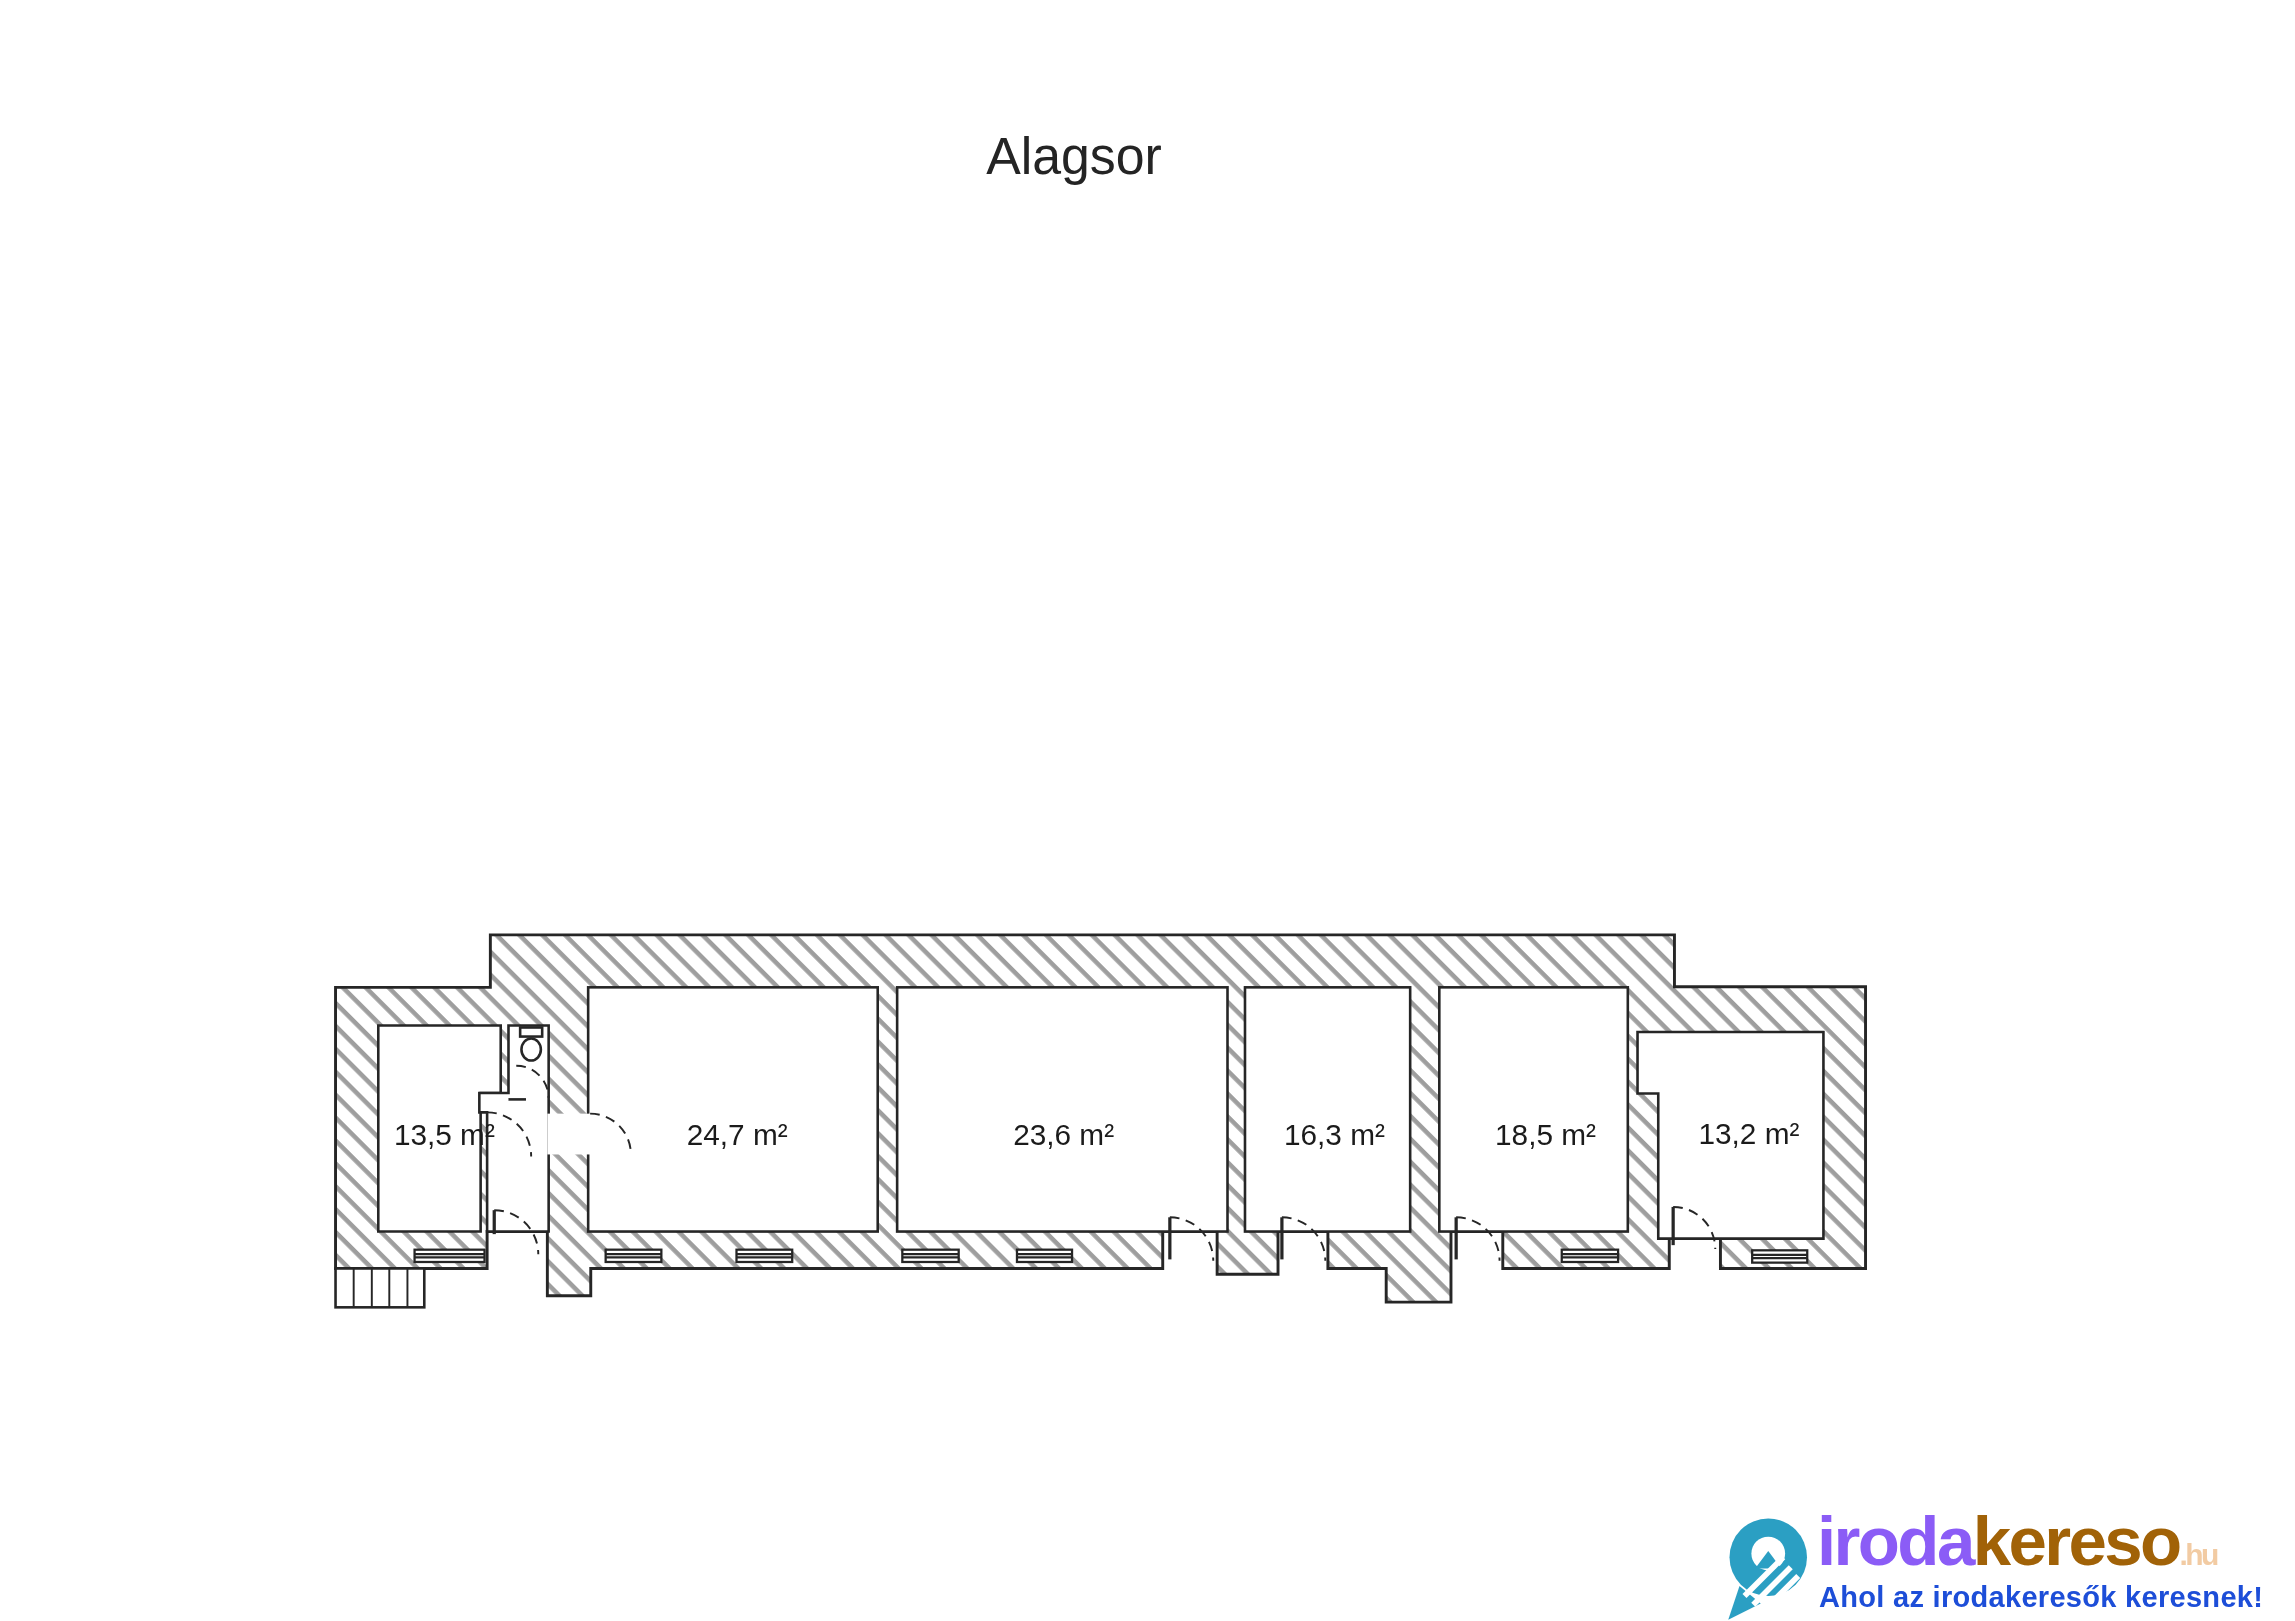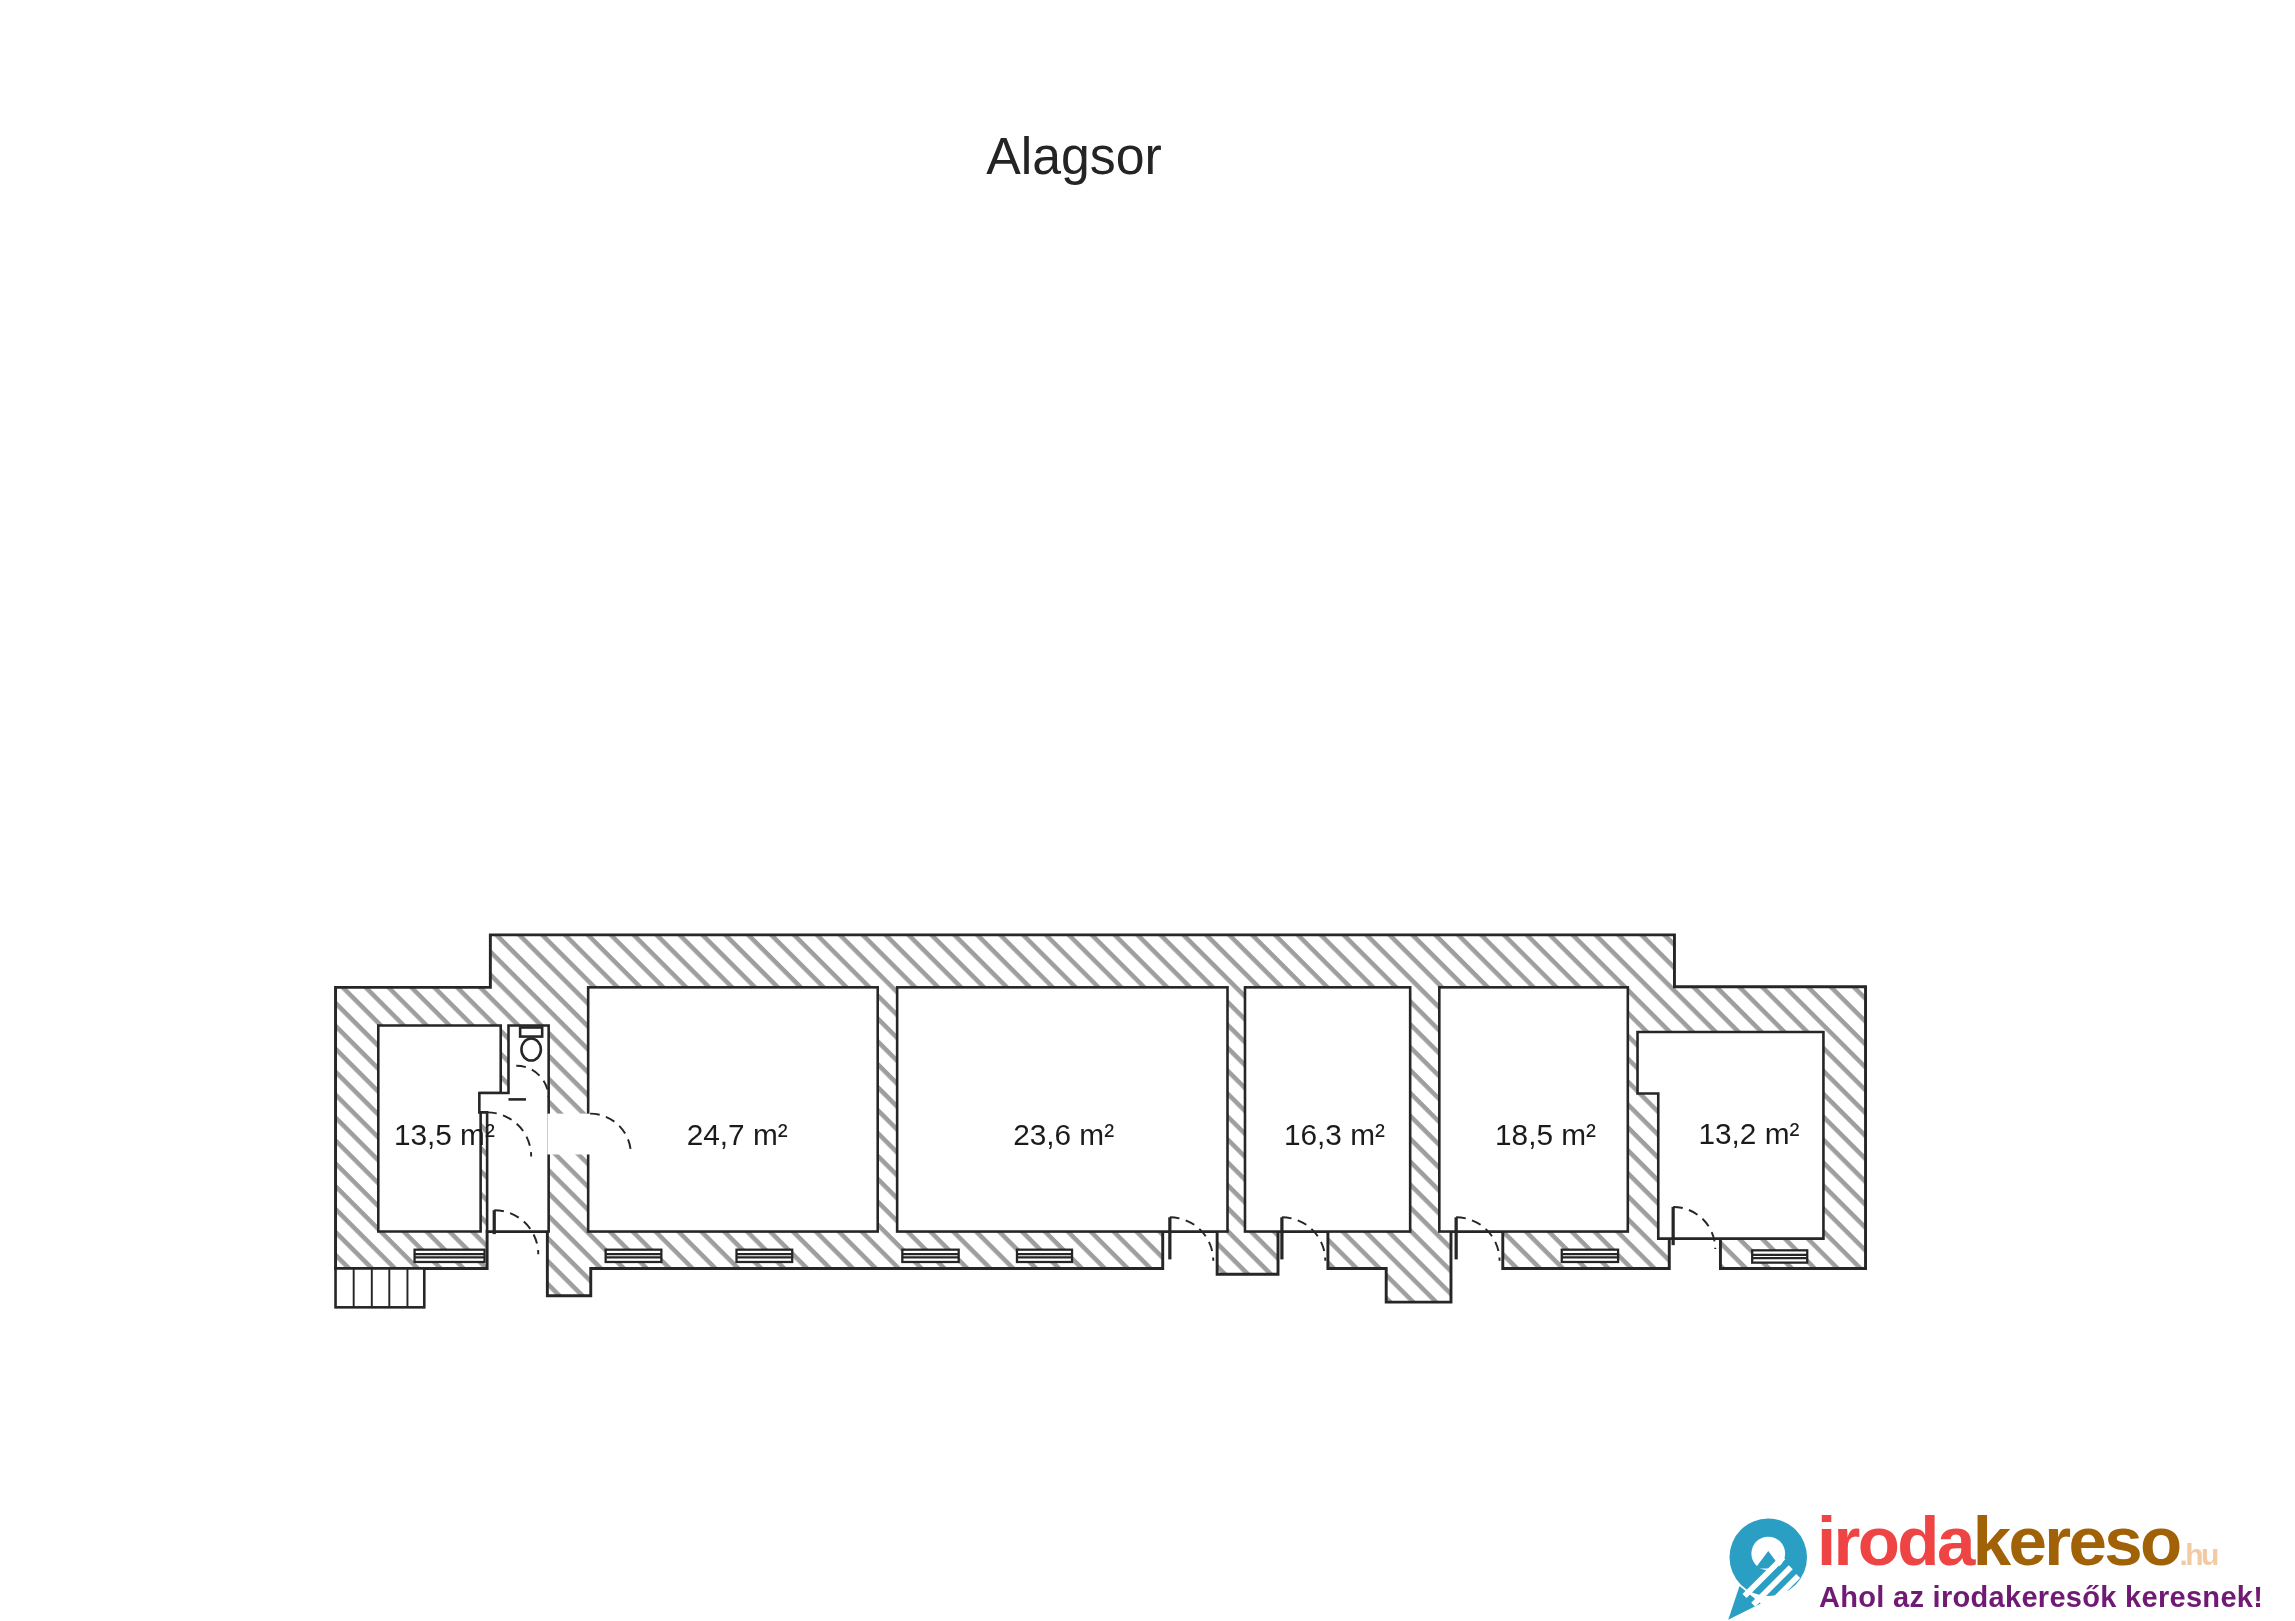--- a/index.html
+++ b/index.html
@@ -7,25 +7,25 @@
     width:2295px;height:1621px;position:relative;overflow:hidden;
     background:#ffffff;font-family:"Liberation Sans",sans-serif;
   }
   #plan-svg{position:absolute;left:0;top:0;width:2295px;height:1621px;}
   .room-label{font-family:"Liberation Sans",sans-serif;font-size:46px;fill:#1b1b1b;}
   .plan-title{font-family:"Liberation Sans",sans-serif;font-size:80px;fill:#242424;}
   .logo{position:absolute;left:1721px;top:1511px;width:575px;height:110px;}
   .logo-icon{position:absolute;left:2.6px;top:5.2px;width:86px;height:105px;}
   .brand{position:absolute;left:96px;top:-9px;font-weight:700;font-size:69px;
          letter-spacing:-2.6px;line-height:1.15;white-space:nowrap;}
-  .brand .teal{color:#ef4444;margin-top:11px;}
+  .brand .teal{color:#8b5cf6;margin-top:11px;}
   .brand .tan{color:#a16207;}
   .brand .tld{font-size:30px;color:#f2cba3;}
   .tagline{position:absolute;left:98px;top:70px;font-weight:700;font-size:29px;
-           color:#701a75;letter-spacing:0.3px;white-space:nowrap;}
+           color:#1d4ed8;letter-spacing:0.3px;white-space:nowrap;}
 </style>
 </head>
 <body>
 
 <svg id="plan-svg" viewBox="0 0 3543 2502" xmlns="http://www.w3.org/2000/svg">
   <defs>
     <pattern id="hatch" width="25" height="25" patternUnits="userSpaceOnUse" patternTransform="rotate(45)">
       <rect x="0" y="0" width="25" height="7" fill="#9e9e9e"></rect>
     </pattern>
   </defs>

